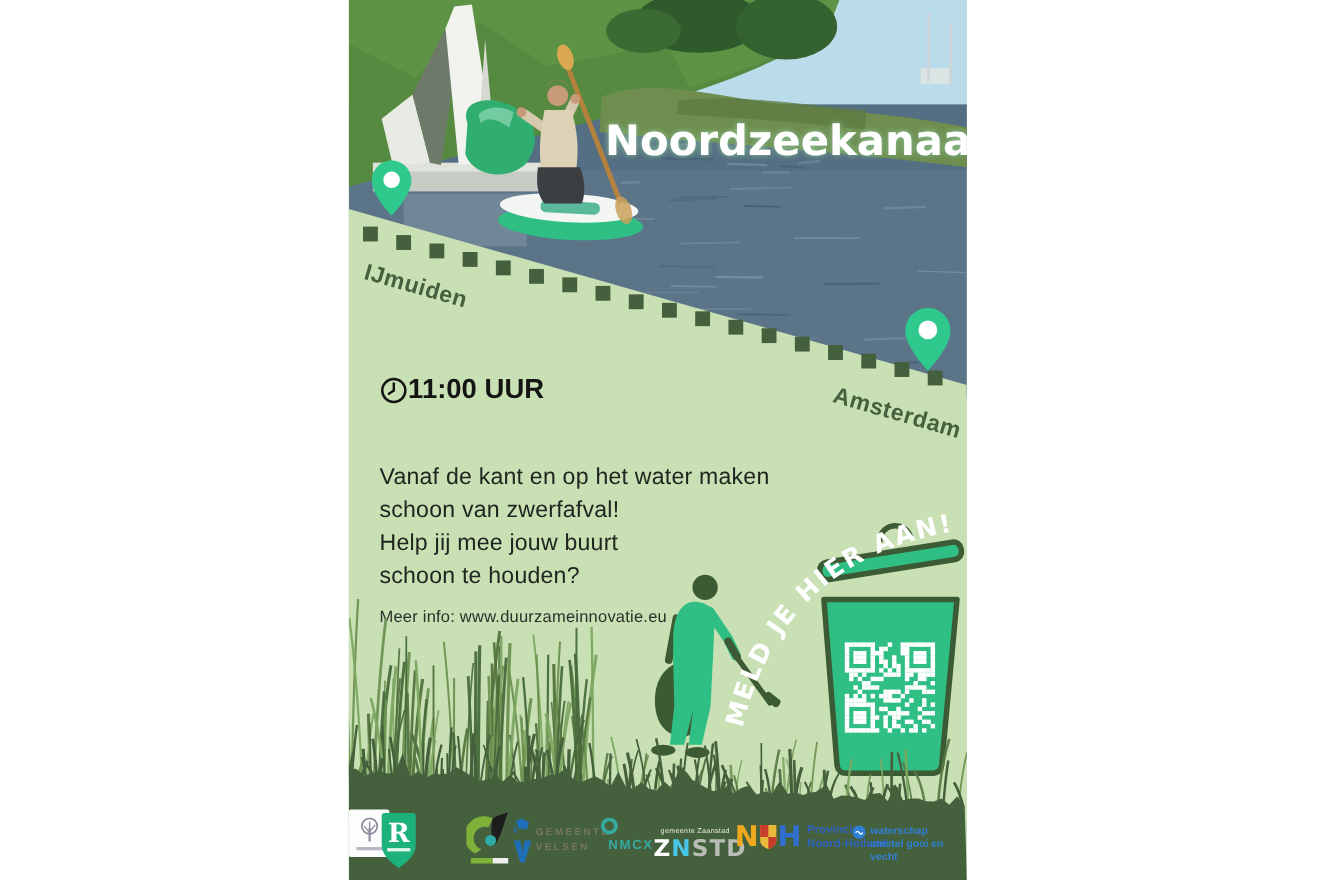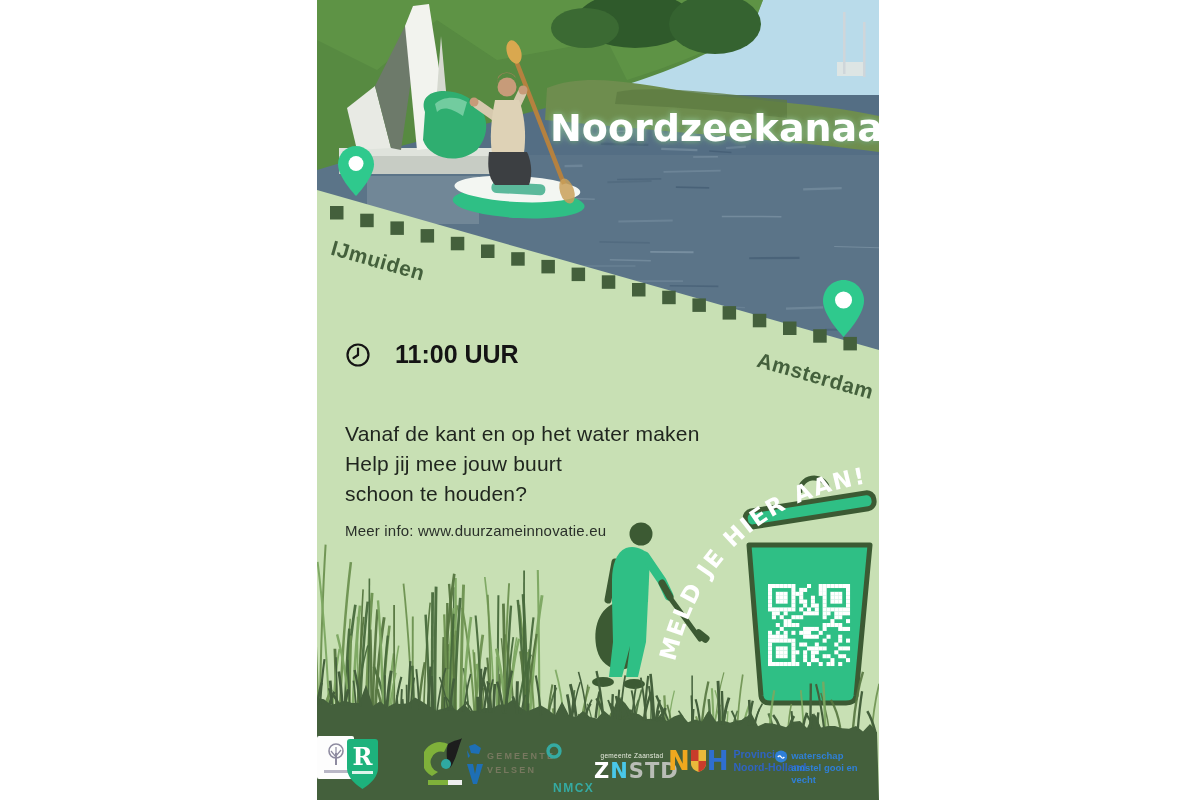--- a/index.html
+++ b/index.html
@@ -17,21 +17,21 @@
   .route-label{position:absolute;font-weight:bold;font-size:21px;color:#44603C;letter-spacing:.5px;
                transform-origin:left top;}
   .label-ijmuiden{left:18px;top:236px;transform:rotate(16deg);}
   .label-amsterdam{left:444px;top:348px;transform:rotate(16deg);}
 
   .title-block{position:absolute;left:233px;top:102px;width:340px;text-align:center;
                font-family:"DejaVu Sans",sans-serif;font-weight:bold;font-size:38px;line-height:52px;
                color:#ffffff;text-shadow:0 0 6px rgba(150,205,160,.95),0 2px 3px rgba(60,100,70,.35);}
   .event-block{position:absolute;left:28px;top:333px;color:#141414;}
   .event-date{font-weight:bold;font-size:26px;letter-spacing:.2px;white-space:nowrap;}
-  .event-time-row{display:flex;align-items:center;gap:24px;margin-top:7px;}
+  .event-time-row{display:flex;align-items:center;gap:0;margin-top:7px;}
   .event-time{font-weight:bold;font-size:25px;}
   .clock-icon{display:block;}
 
   .body-block{position:absolute;left:28px;top:419px;width:420px;color:#20261f;
               font-size:21px;line-height:30px;letter-spacing:.2px;}
   .more-info{margin-top:7px;font-size:15px;color:#2a302a;}
 
   .overlay-svg{position:absolute;left:0;top:0;width:562px;height:800px;display:block;}
   .grass-svg{position:absolute;left:0;top:540px;width:562px;height:260px;display:block;}
 
@@ -40,21 +40,21 @@
 
   
   .logos{position:absolute;left:0;top:736px;width:562px;height:60px;}
   .logo{position:absolute;}
   .lg-tree{left:67px;top:4px;width:37px;height:43px;background:#fdfdfd;border-radius:2px;
            display:flex;flex-direction:column;align-items:center;justify-content:center;}
   .lg-tree .sub{width:24px;height:3px;background:#b9b7c6;margin-top:3px;}
   .velsen-text{position:absolute;left:170px;top:13px;font-size:9px;letter-spacing:2.2px;
                color:#77785f;font-weight:bold;line-height:14px;}
   .nmcx-text{position:absolute;left:236px;top:25px;font-size:12px;font-weight:bold;
-             color:#35aaa2;letter-spacing:1.5px;margin-top:20px;}
+             color:#35aaa2;letter-spacing:1.5px;}
   .znstd{position:absolute;left:277px;top:16px;width:76px;text-align:center;}
   .znstd .small{font-size:6.5px;color:#e8ecdf;letter-spacing:.3px;}
   .znstd .big{font-size:21px;font-weight:bold;letter-spacing:1px;font-family:"DejaVu Sans",sans-serif;}
   .znstd .z{color:#ffffff;} .znstd .n{color:#49c7e8;} .znstd .std{color:#b9bdb6;}
   .nh{position:absolute;left:351px;top:8px;display:flex;align-items:center;}
   .nh-mark{font-family:"DejaVu Sans",sans-serif;font-weight:bold;font-size:26px;line-height:34px;}
   .nh-n{color:#f0a81e;} .nh-h{color:#2f6fd0;}
   .nh-text{margin-left:5px;font-size:10.5px;line-height:13px;color:#2f63c0;font-weight:bold;}
   .ws{position:absolute;left:458px;top:14px;display:flex;align-items:flex-start;}
   .ws-text{margin-left:4px;font-size:9.5px;line-height:12px;color:#2f7fd6;font-weight:bold;}
@@ -210,20 +210,21 @@
           <circle cx="13" cy="13" r="10.5" fill="none" stroke="#141414" stroke-width="2.2"></circle>
           <line x1="13" y1="13" x2="13" y2="6.5" stroke="#141414" stroke-width="2.2" stroke-linecap="round"></line>
           <line x1="13" y1="13" x2="8.5" y2="16" stroke="#141414" stroke-width="2.2" stroke-linecap="round"></line>
         </svg>
         <div class="event-time">11:00 UUR</div>
       </div>
     </div>
 
     <div class="body-block">
       <div>Vanaf de kant en op het water maken</div>
+      <div>schoon van zwerfafval!</div>
       <div>Help jij mee jouw buurt</div>
       <div>schoon te houden?</div>
       <div class="more-info">Meer info: www.duurzameinnovatie.eu</div>
     </div>
 
     <svg class="overlay-svg" viewBox="0 0 562 800" aria-hidden="true">
       <defs>
           <path id="ctaPath" d="M 358 662 Q 396 498 574 480"></path>
         </defs>
 

